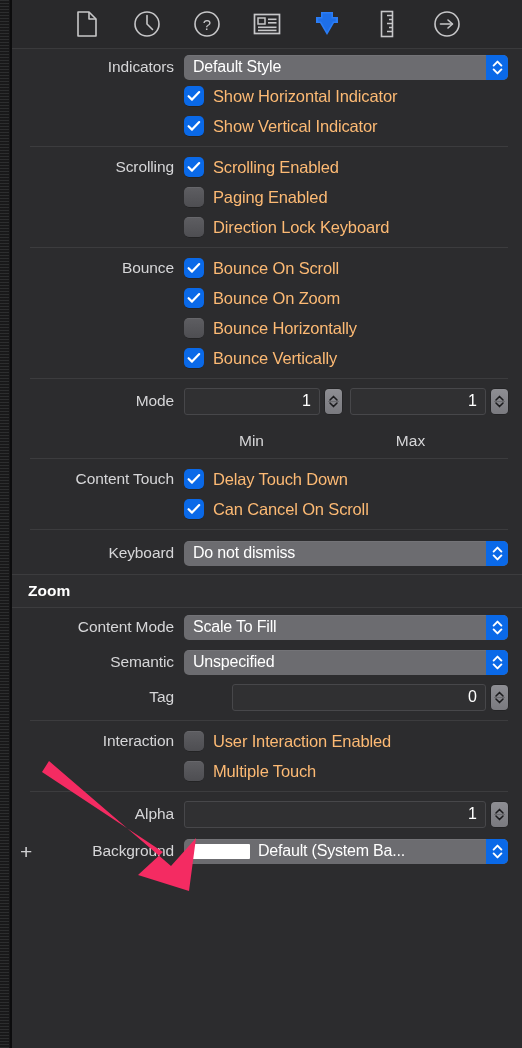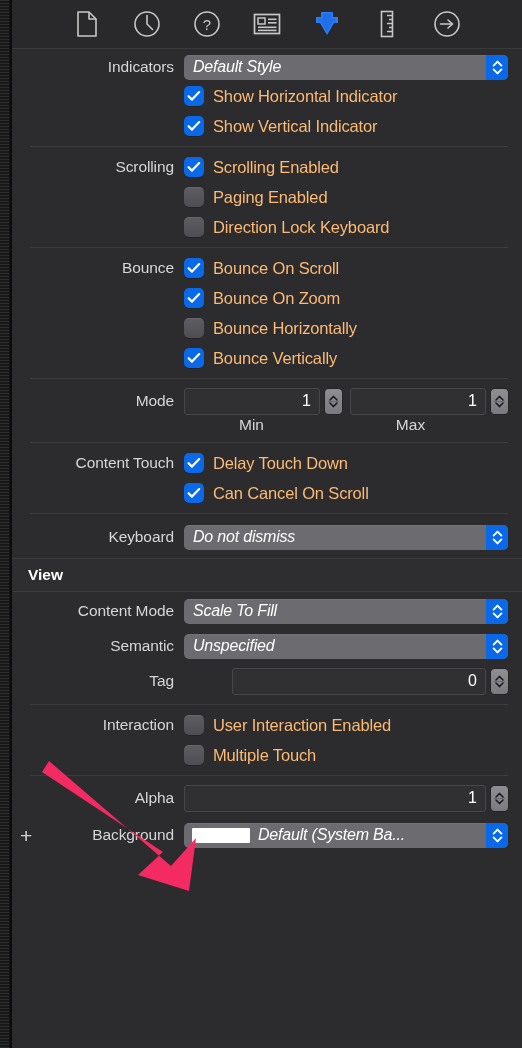--- a/index.html
+++ b/index.html
@@ -89,21 +89,20 @@
   
   .popup {
     display: flex; align-items: center;
     height: 25px;
     background: #6c6c70;
     border-radius: 5px;
     flex: 1 1 auto;
     min-width: 0;
     position: relative;
     box-shadow: 0 0.5px 0 rgba(255,255,255,.10) inset;
-    font-style: italic;
   }
   .popup .ptext {
     flex: 1 1 auto;
     color: #ffffff;
     font-size: 16px;
     padding-left: 9px;
     white-space: nowrap;
     overflow: hidden;
     text-overflow: ellipsis;
     letter-spacing: -0.2px;
@@ -164,21 +163,21 @@
     box-shadow: 0 0.5px 0.5px rgba(0,0,0,.4), 0 0.5px 0 rgba(255,255,255,.12) inset;
   }
   .cb-text {
     color: #fdba74;
     font-size: 16.5px;
     letter-spacing: -0.15px;
     white-space: nowrap;
   }
 
   
-  .subcaps { display: flex; padding-left: 162px; margin-top: 1px; }
+  .subcaps { display: flex; padding-left: 162px; margin-top: 17px; }
   .subcap {
     color: #d6d6d8;
     font-size: 15.5px;
     text-align: center;
   }
 
   
   .group-head {
     background: #2e2e30;
     padding: 7px 0 7px 16px;
@@ -498,21 +497,21 @@
             <svg width="11" height="17" viewBox="0 0 11 17">
               <path d="M1.6 6.6 L5.5 2.6 L9.4 6.6" fill="none" stroke="#fff" stroke-width="1.9" stroke-linecap="round" stroke-linejoin="round"></path>
               <path d="M1.6 10.4 L5.5 14.4 L9.4 10.4" fill="none" stroke="#fff" stroke-width="1.9" stroke-linecap="round" stroke-linejoin="round"></path>
             </svg>
           </span>
         </div>
       </div>
     </div>
   </div>
 
-  <div class="group-head">View</div>
+  <div class="group-head">Zoom</div>
 
   <div class="section" style="padding-top:5px;">
 
     <div class="row">
       <div class="label">Content Mode</div>
       <div class="ctrl">
         <div class="popup">
           <span class="ptext">Scale To Fill</span>
           <span class="chev-blue">
             <svg width="11" height="17" viewBox="0 0 11 17">

